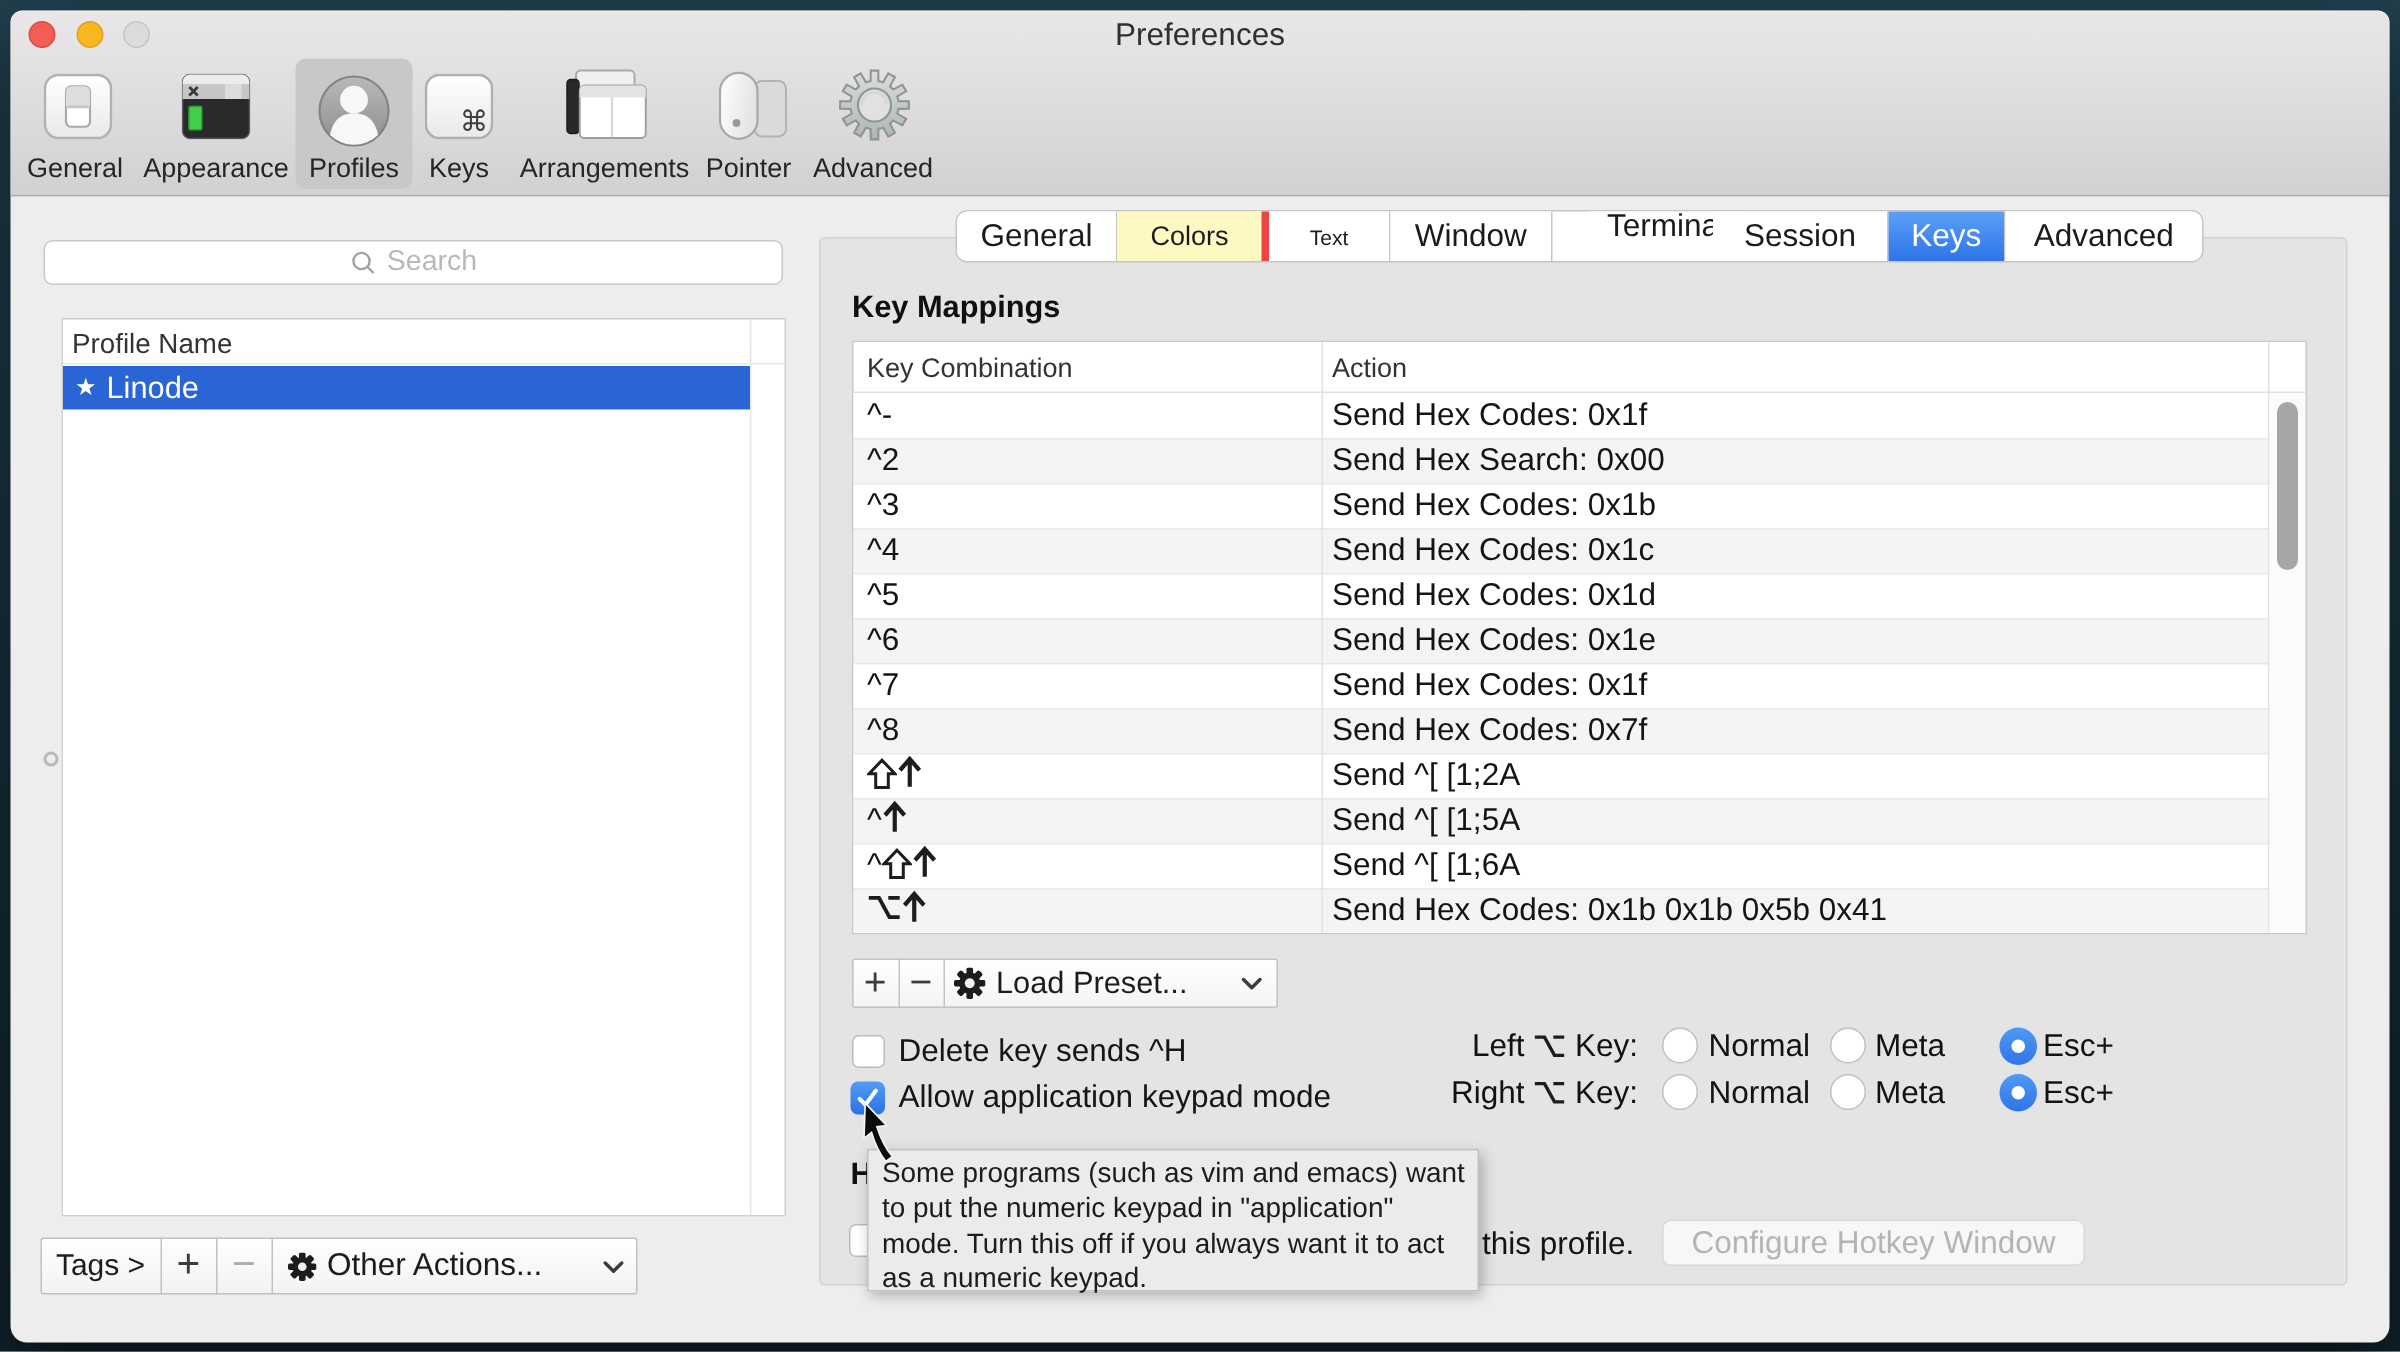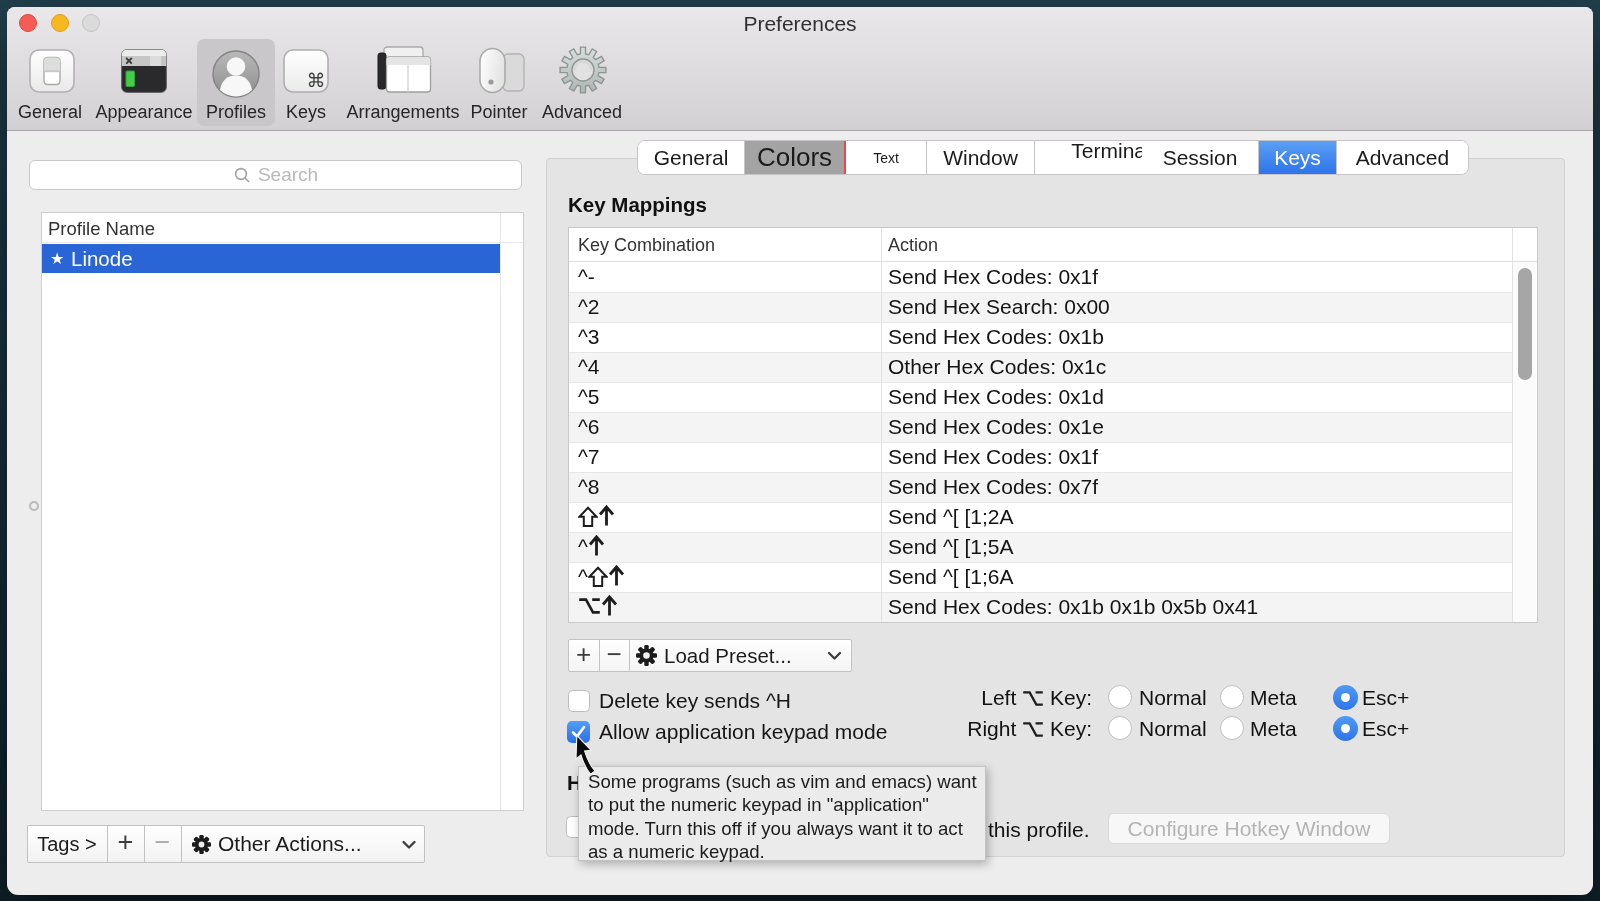--- a/index.html
+++ b/index.html
@@ -139,21 +139,21 @@
   </svg>
 <div class="abs" style="left:218px;top:825px;height:38px;line-height:38px;font-size:21px;color:#1c1c1c;">Other Actions...</div>
 <svg class="abs" style="left:401px;top:840px" width="16" height="10" viewBox="0 0 16 10">
   <path d="M2.5 2 L8 7.5 L13.5 2" fill="none" stroke="#3c3c3c" stroke-width="2.3" stroke-linecap="round" stroke-linejoin="round"></path>
 </svg>
 
 <div class="abs" style="left:546px;top:158px;width:1019px;height:699px;background:#e5e4e5;border:1px solid #d2d0d2;border-radius:4px;box-sizing:border-box;"></div>
 
 <div class="abs" style="left:637px;top:140px;width:832px;height:35px;border:1px solid #c6c4c6;border-radius:8px;background:#fff;box-sizing:border-box;"></div>
 <div style="position:absolute;left:638px;top:141px;width:107px;height:33px;background:#fff;color:#1b1b1b;border-right:1px solid #c6c4c6;border-radius:7px 0 0 7px;box-sizing:border-box;display:flex;align-items:center;justify-content:center;font-size:21px;">General</div>
-<div style="position:absolute;left:745px;top:141px;width:101px;height:33px;background:#a3a3a3;color:#1b1b1b;border-right:2px solid #ef4444;box-sizing:border-box;display:flex;align-items:center;justify-content:center;font-size:26px;">Colors</div>
+<div style="position:absolute;left:745px;top:141px;width:101px;height:33px;background:#fef9c3;color:#1b1b1b;border-right:5px solid #ef4444;box-sizing:border-box;display:flex;align-items:center;justify-content:center;font-size:18px;">Colors</div>
 <div style="position:absolute;left:846px;top:141px;width:81px;height:33px;background:#fff;color:#1b1b1b;border-right:1px solid #c6c4c6;box-sizing:border-box;display:flex;align-items:center;justify-content:center;font-size:14px;">Text</div>
 <div style="position:absolute;left:927px;top:141px;width:108px;height:33px;background:#fff;color:#1b1b1b;border-right:1px solid #c6c4c6;box-sizing:border-box;display:flex;align-items:center;justify-content:center;font-size:21px;">Window</div>
 <div style="position:absolute;left:1058px;top:141px;width:107px;height:19px;background:#fff;color:#1b1b1b;border-right:1px solid #c6c4c6;box-sizing:border-box;display:flex;align-items:center;justify-content:center;font-size:21px;">Terminal</div>
 <div style="position:absolute;left:1142px;top:141px;width:117px;height:33px;background:#fff;color:#1b1b1b;border-right:1px solid #c6c4c6;box-sizing:border-box;display:flex;align-items:center;justify-content:center;font-size:21px;">Session</div>
 <div style="position:absolute;left:1259px;top:141px;width:78px;height:33px;background:linear-gradient(#5ba0f5,#2e74e9);color:#fff;border-right:1px solid #c6c4c6;box-sizing:border-box;display:flex;align-items:center;justify-content:center;font-size:21px;">Keys</div>
 <div style="position:absolute;left:1337px;top:141px;width:131px;height:33px;background:#fff;color:#1b1b1b;border-radius:0 7px 7px 0;box-sizing:border-box;display:flex;align-items:center;justify-content:center;font-size:21px;">Advanced</div>
 
 <div class="abs" style="left:568px;top:193px;font-size:20.5px;font-weight:700;color:#101010;">Key Mappings</div>
 
 <div class="abs" style="left:568px;top:227px;width:970px;height:396px;background:#fff;border:1px solid #c8c8c8;box-sizing:border-box;"></div>
@@ -164,21 +164,21 @@
 <div class="rt" style="left:578px;top:262px;">^-</div>
 <div class="rt" style="left:888px;top:262px;">Send Hex Codes: 0x1f</div>
 <div style="position:absolute;left:569px;top:292px;width:967px;height:30px;background:#f4f4f5;border-top:1px solid #e7e7e7;box-sizing:border-box;"></div>
 <div class="rt" style="left:578px;top:292px;">^2</div>
 <div class="rt" style="left:888px;top:292px;">Send Hex Search: 0x00</div>
 <div style="position:absolute;left:569px;top:322px;width:967px;height:30px;background:#ffffff;border-top:1px solid #e7e7e7;box-sizing:border-box;"></div>
 <div class="rt" style="left:578px;top:322px;">^3</div>
 <div class="rt" style="left:888px;top:322px;">Send Hex Codes: 0x1b</div>
 <div style="position:absolute;left:569px;top:352px;width:967px;height:30px;background:#f4f4f5;border-top:1px solid #e7e7e7;box-sizing:border-box;"></div>
 <div class="rt" style="left:578px;top:352px;">^4</div>
-<div class="rt" style="left:888px;top:352px;">Other Hex Codes: 0x1c</div>
+<div class="rt" style="left:888px;top:352px;">Send Hex Codes: 0x1c</div>
 <div style="position:absolute;left:569px;top:382px;width:967px;height:30px;background:#ffffff;border-top:1px solid #e7e7e7;box-sizing:border-box;"></div>
 <div class="rt" style="left:578px;top:382px;">^5</div>
 <div class="rt" style="left:888px;top:382px;">Send Hex Codes: 0x1d</div>
 <div style="position:absolute;left:569px;top:412px;width:967px;height:30px;background:#f4f4f5;border-top:1px solid #e7e7e7;box-sizing:border-box;"></div>
 <div class="rt" style="left:578px;top:412px;">^6</div>
 <div class="rt" style="left:888px;top:412px;">Send Hex Codes: 0x1e</div>
 <div style="position:absolute;left:569px;top:442px;width:967px;height:30px;background:#ffffff;border-top:1px solid #e7e7e7;box-sizing:border-box;"></div>
 <div class="rt" style="left:578px;top:442px;">^7</div>
 <div class="rt" style="left:888px;top:442px;">Send Hex Codes: 0x1f</div>
 <div style="position:absolute;left:569px;top:472px;width:967px;height:30px;background:#f4f4f5;border-top:1px solid #e7e7e7;box-sizing:border-box;"></div>

